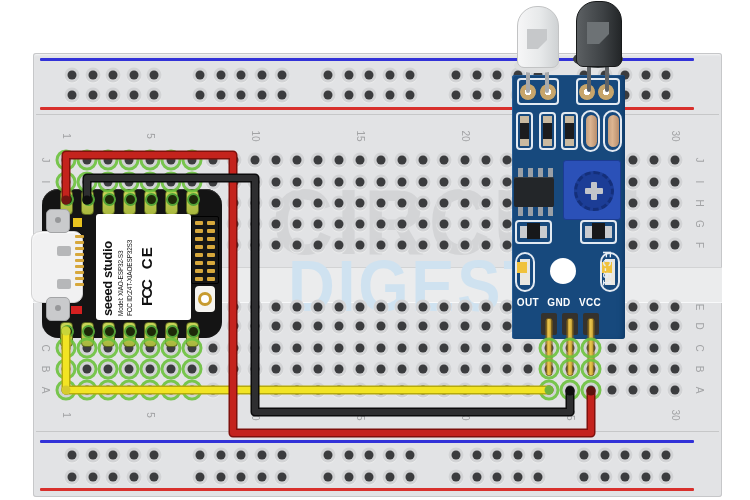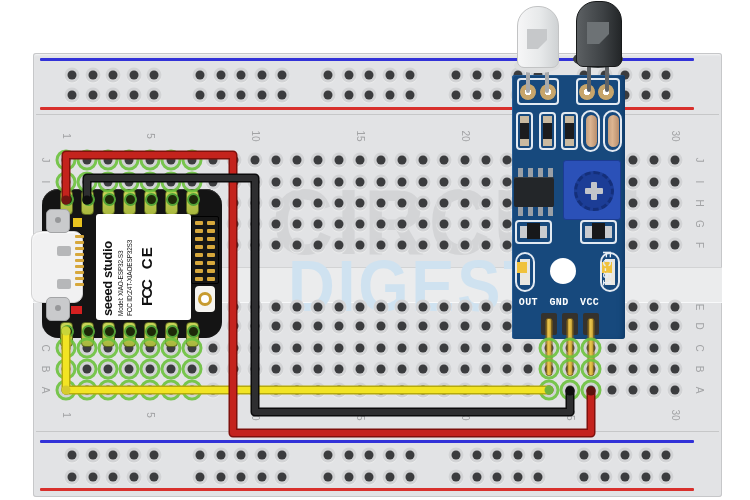--- a/index.html
+++ b/index.html
@@ -72,21 +72,21 @@
        background:#1c3d96;}
   .pot-bar{background:#c2c5ca;border-radius:1px;}
   .jmp-in{position:absolute;left:3px;top:4px;right:3px;height:12px;background:#c9ccd0;}
   .jmp-blk{position:absolute;left:10px;top:1px;width:13px;height:16px;background:#17181a;}
   .smdled-in{position:absolute;left:3px;top:5px;width:10px;height:26px;background:#e9e7e1;}
   .smdled-core{position:absolute;left:0;top:8px;width:10px;height:11px;background:#f0c23c;}
   #mount-hole{left:38px;top:183px;width:26px;height:26px;border-radius:50%;background:#fff;}
   #fc51-name{left:101px;top:176px;transform-origin:0 0;transform:rotate(90deg);
        color:#e6edf4;font-size:11px;font-weight:bold;letter-spacing:1px;white-space:nowrap;}
   #fc51-pins-label{left:0;top:222px;width:94px;text-align:center;color:#fff;
-       font-size:10px;font-weight:bold;letter-spacing:.4px;word-spacing:5px;font-family:Liberation Mono, monospace;}
+       font-size:10px;font-weight:bold;letter-spacing:.4px;word-spacing:5px;}
   .socket{width:16px;height:22px;background:#35322d;border-radius:2px;transform:translateX(-50%);}
   .goldpin{width:7px;height:58px;transform:translateX(-50%);border-radius:3px;
        background:linear-gradient(90deg,#b8922c,#ecc84e 45%,#b8922c);border:1px solid #7c6118;box-sizing:border-box;}
 
   
   .led-flange{border-radius:50%;}
   .led-body{border-radius:20px 20px 7px 7px;}
   .led-chip{clip-path:polygon(0 0,100% 0,100% 55%,55% 100%,0 100%);}
   .led-leg{width:4px;border-radius:2px;}
 </style>

